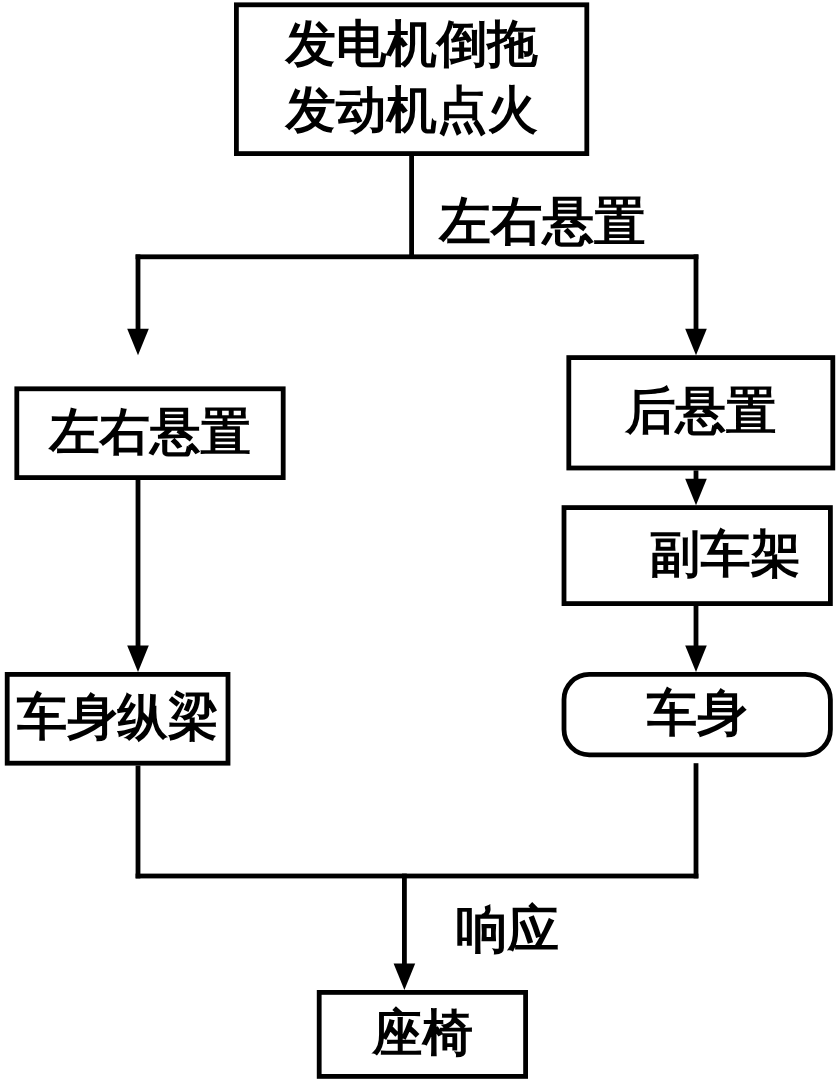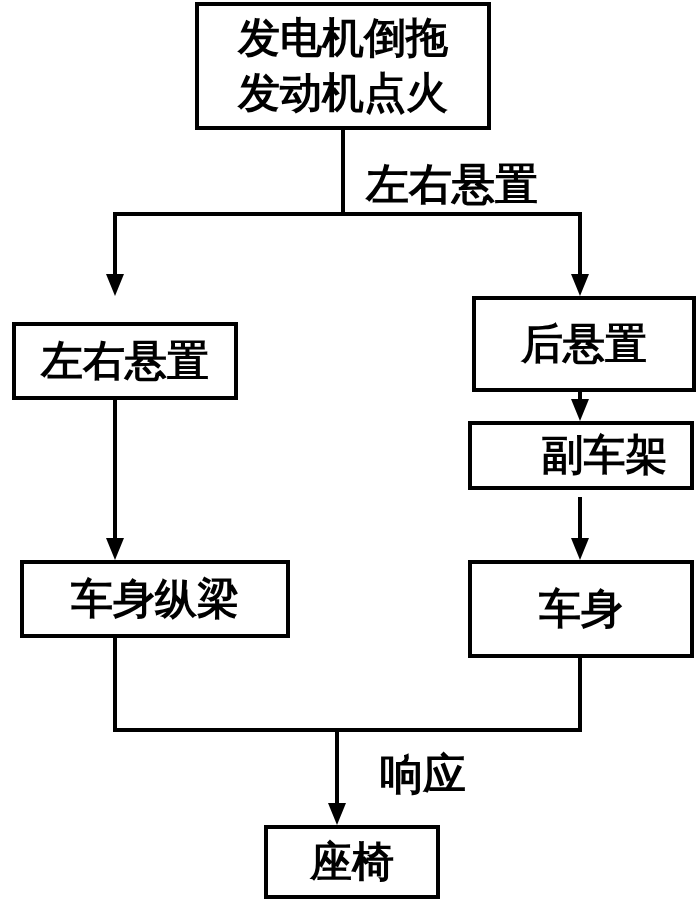--- a/index.html
+++ b/index.html
@@ -26,23 +26,23 @@
     justify-content: center;
     text-align: center;
     font-size: 42px;
     font-weight: bold;
     line-height: 1.3;
     white-space: pre-line;
   }
   .node-source      { left: 195px; top: 2px;   width: 296px; height: 128px; }
   .node-left-mount  { left: 12px;   top: 296px; width: 226px; height: 78px; margin-top: 26px; }
   .node-rear-mount  { left: 472px; top: 296px; width: 224px; height: 96px; }
-  .node-subframe    { left: 468px; top: 421px; width: 226px; height: 69px; padding-left: 47px; }
-  .node-body        { left: 468px; top: 560px; width: 226px; height: 98px; }
-  .node-body-rail   { left: 20px;   top: 560px; width: 270px; height: 78px; }
+  .node-subframe    { left: 468px; top: 421px; width: 226px; height: 84px; padding-left: 47px; }
+  .node-body        { left: 468px; top: 560px; width: 226px; height: 71px; border-radius: 23px; }
+  .node-body-rail   { left: 4px;   top: 560px; width: 188px; height: 78px; }
   .node-seat        { left: 264px; top: 825px; width: 176px; height: 74px; }
 
   .line {
     position: absolute;
     background: #000000;
   }
   .v-top-connector  { left: 341px; top: 130px; width: 4px;  height: 84px; }
   .h-branch         { left: 113px; top: 212px; width: 469px; height: 4px; }
   .v-left-drop      { left: 113px; top: 212px; width: 4px;  height: 64px; }
   .v-right-drop     { left: 578px; top: 212px; width: 4px;  height: 64px; }

